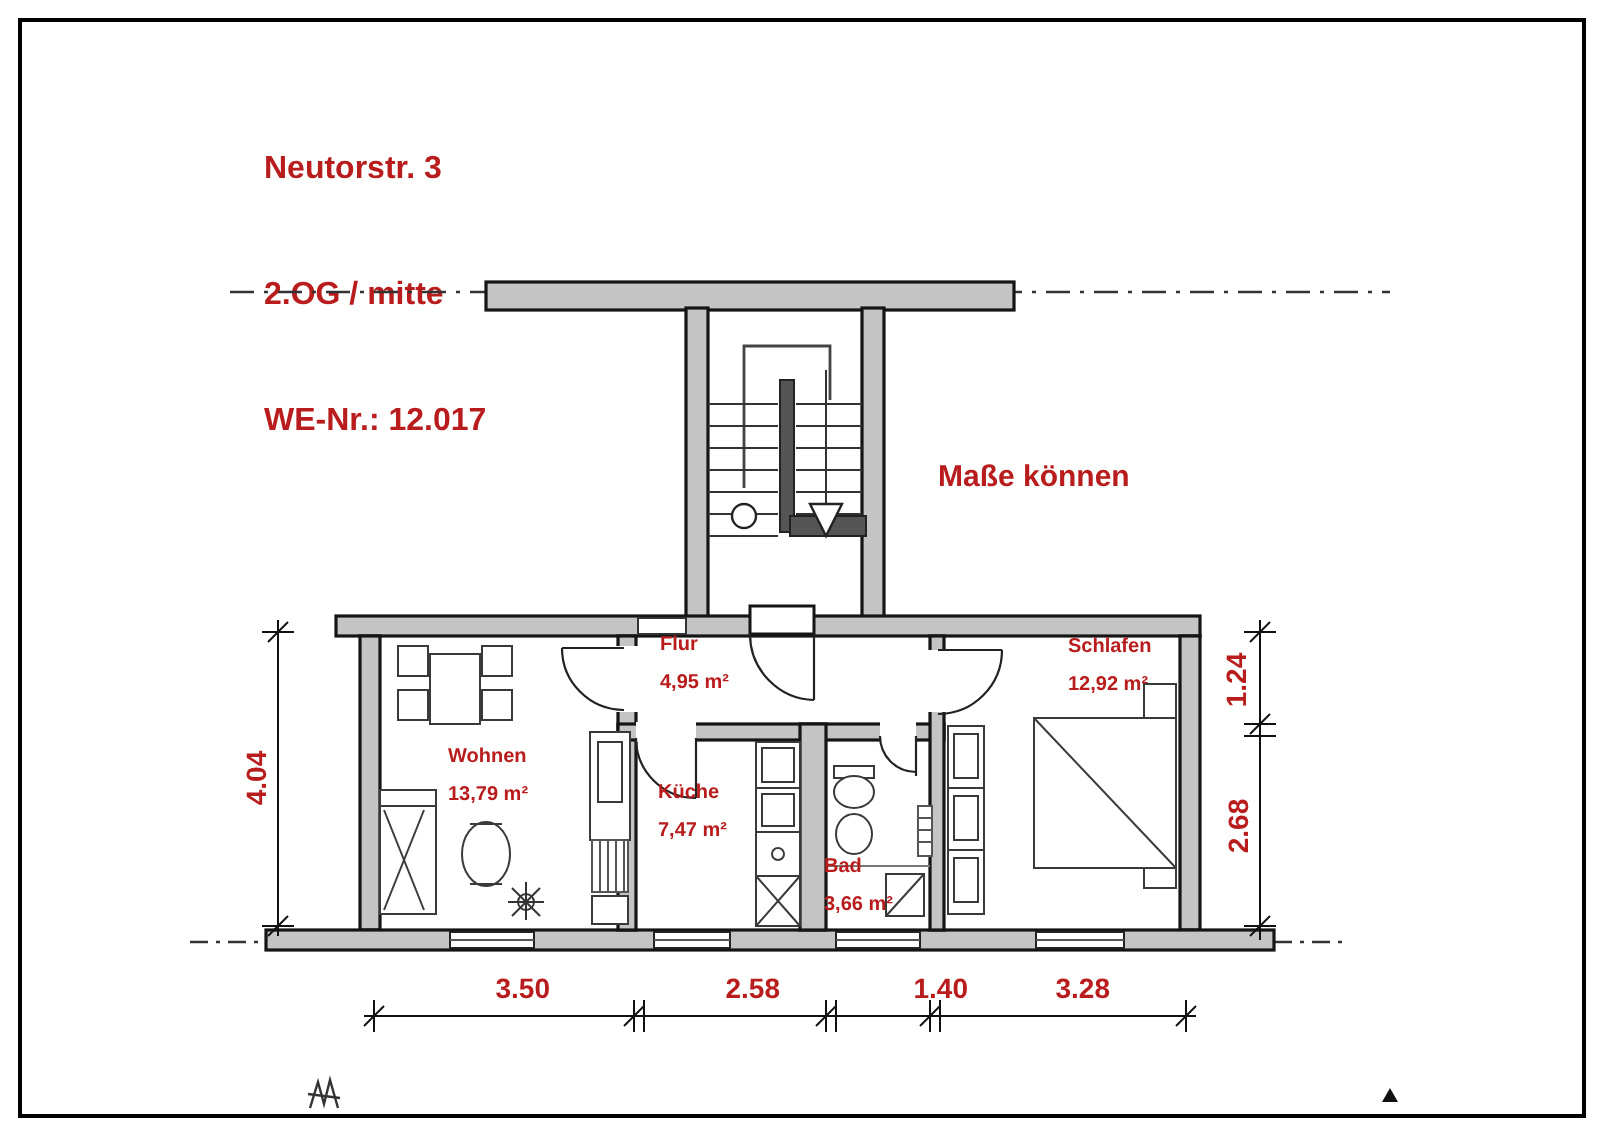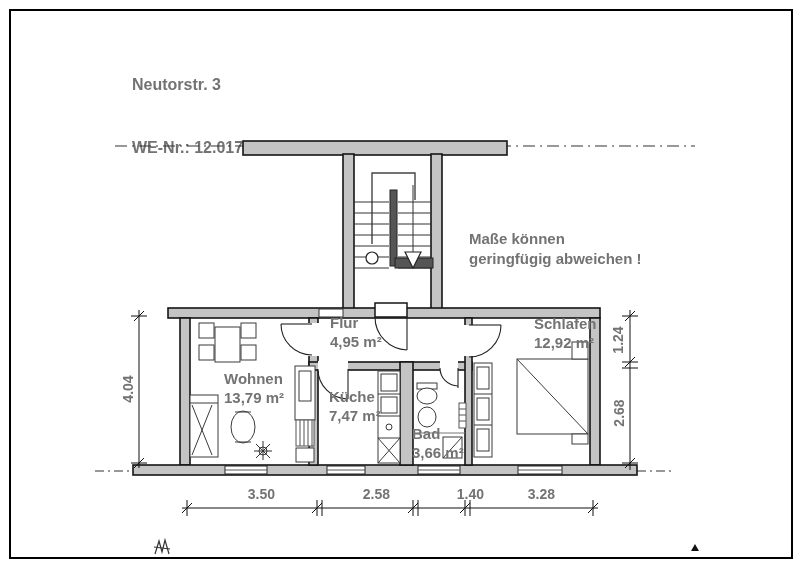--- a/index.html
+++ b/index.html
@@ -1,45 +1,45 @@
 <!DOCTYPE html>
 <html><head>
 <meta charset="utf-8">
 <style>
   html,body{margin:0;padding:0;background:#ffffff;}
   #canvas{position:relative;width:800px;height:566px;background:#fff;overflow:hidden;
-          font-family:"Liberation Sans", sans-serif;color:#737373;}
+          font-family:"Liberation Sans", sans-serif;color:#b91c1c;}
   #frame{position:absolute;left:9px;top:9px;width:780px;height:546px;border:2px solid #000;}
   .abs{position:absolute;}
   #title-block{left:132px;top:32px;font-size:16px;font-weight:bold;line-height:21px;white-space:pre;}
   #title-block span{display:block;}
   #tolerance-note{left:469px;top:229px;font-size:15px;font-weight:bold;line-height:20px;}
   #tolerance-note span{display:block;}
-  .room-label{font-size:15px;font-weight:bold;line-height:19px;white-space:nowrap;}
+  .room-label{font-size:10px;font-weight:bold;line-height:19px;white-space:nowrap;}
   .room-label span{display:block;}
   .hlabel{font-size:14px;font-weight:bold;width:48px;text-align:right;}
   .vlabel{font-size:14px;font-weight:bold;width:44px;text-align:center;
           transform:rotate(-90deg);transform-origin:center;}
   svg{position:absolute;left:0;top:0;}
 </style>
 </head>
 <body>
 
 <div id="canvas">
 
   <div id="frame" class="abs"></div>
 
   <div id="title-block" class="abs">
     <span>Neutorstr. 3</span>
+    <span>2.OG / mitte</span>
     <span>WE-Nr.: 12.017</span>
   </div>
 
   <div id="tolerance-note" class="abs">
     <span>Maße können</span>
-    <span>geringfügig abweichen !</span>
   </div>
 
   <svg width="800" height="566" viewBox="0 0 800 566">
 
     <g stroke="#333" stroke-width="1.2">
       <line x1="115" y1="146" x2="695" y2="146" stroke-dasharray="12 5 2 5"></line>
       <line x1="95" y1="471" x2="133" y2="471" stroke-dasharray="9 4 2 4"></line>
       <line x1="637" y1="471" x2="673" y2="471" stroke-dasharray="9 4 2 4"></line>
     </g>
 

